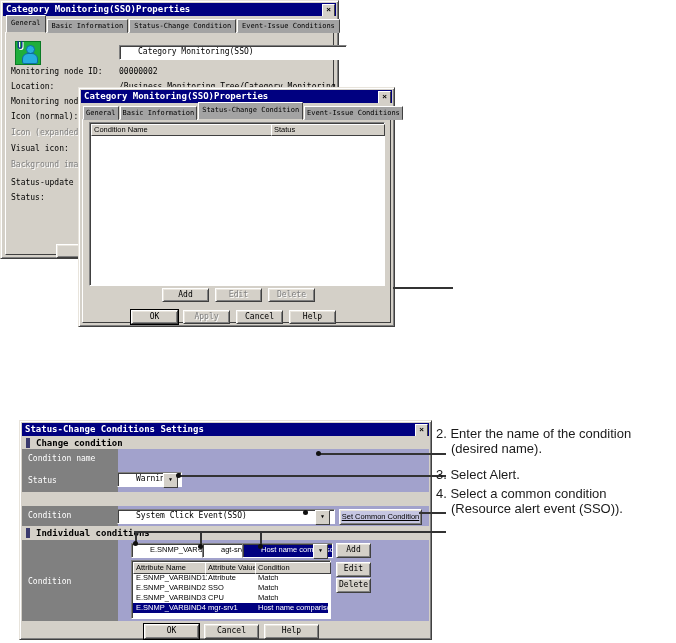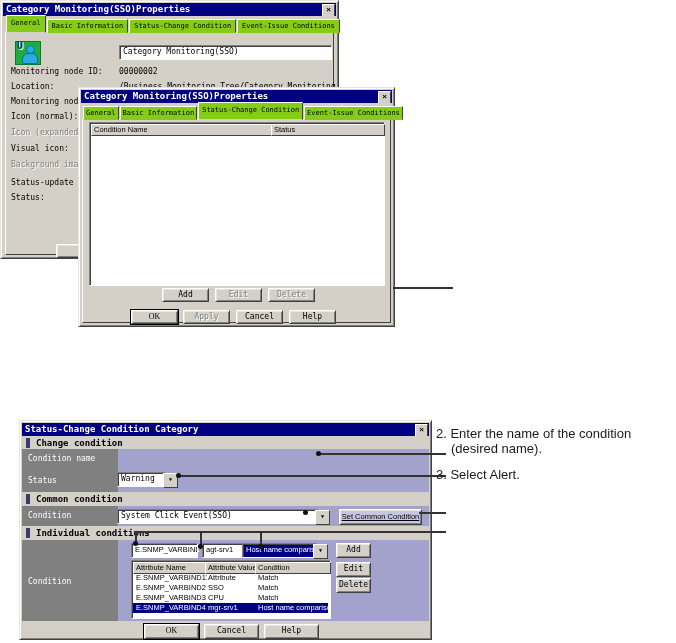--- a/index.html
+++ b/index.html
@@ -10,42 +10,42 @@
   .win{background:#d4d0c8;border:1px solid;border-color:#e8e4dc #404040 #404040 #e8e4dc;
        box-shadow:inset 1px 1px 0 #fff, inset -1px -1px 0 #808080;}
   .titlebar{position:absolute;left:2px;top:2px;right:2px;height:13px;background:#000080;
             color:#fff;font-size:9px;font-weight:bold;line-height:13px;padding-left:3px;
             white-space:nowrap;overflow:hidden;}
   .closebtn{position:absolute;right:1px;top:1px;width:11px;height:11px;background:#d4d0c8;
             border:1px solid;border-color:#fff #404040 #404040 #fff;font-size:8px;line-height:9px;
             text-align:center;color:#000;font-family:"Liberation Sans",sans-serif;font-weight:bold;}
   .panel{position:absolute;background:#d4d0c8;border:1px solid;border-color:#fff #404040 #404040 #fff;}
   .tabs{position:absolute;display:flex;align-items:flex-end;height:16px;}
-  .tab{background:#84cc16;border:1px solid;border-color:#fff #404040 transparent #fff;
+  .tab{background:#a3a3a3;border:1px solid;border-color:#fff #404040 transparent #fff;
        font-size:7px;line-height:9px;padding:2px 4px 1px;margin-right:1px;white-space:nowrap;
        position:relative;height:9px;}
   .tab.active{height:12px;padding-top:3px;z-index:3;border-bottom:1px solid #d4d0c8;}
   .btn{background:#d4d0c8;border:1px solid;border-color:#fff #404040 #404040 #fff;
        box-shadow:inset 1px 1px 0 #e8e4dc, inset -1px -1px 0 #808080;
        font-size:8px;text-align:center;color:#000;white-space:nowrap;overflow:hidden;}
-  .btn.default{outline:1px solid #000;font-family:Liberation Serif, serif;}
+  .btn.default{outline:1px solid #000;}
   .btn.disabled{color:#808080;text-shadow:1px 1px 0 #fff;}
   .lbl{font-size:8px;color:#000;white-space:nowrap;}
   .lbl.dis{color:#808080;text-shadow:1px 1px 0 #fff;}
   
   .lavrow{position:absolute;left:2px;right:2px;background:#a2a2cc;}
   .graycol{position:absolute;left:2px;width:96px;background:#808080;}
   .graylbl{position:absolute;font-size:8px;color:#fff;white-space:nowrap;}
   .sechead{position:absolute;left:2px;right:2px;background:#d4d0c8;}
   .secbar{position:absolute;left:4px;top:2px;width:4px;height:10px;background:#3a3a6e;}
   .sectext{position:absolute;left:14px;top:2px;font-size:9px;font-weight:bold;color:#000;white-space:nowrap;}
   .ddarrow{background:#d4d0c8;border:1px solid;border-color:#fff #404040 #404040 #fff;
            font-size:5px;line-height:11px;text-align:center;color:#000;}
   .field{position:absolute;background:#fff;border:1px solid;border-color:#808080 #fff #fff #808080;
-         box-shadow:inset 1px 1px 0 #404040;font-size:8px;line-height:12px;padding-left:3px;
+         box-shadow:inset 1px 1px 0 #404040;font-size:8px;line-height:12px;padding-left:18px;
          white-space:nowrap;overflow:hidden;}
   .fieldsans{font-family:"Liberation Sans",sans-serif;font-size:7.5px;}
   
   .tbl{position:absolute;background:#fff;border:1px solid;border-color:#808080 #fff #fff #808080;
        box-shadow:inset 1px 1px 0 #404040;font-family:"Liberation Sans",sans-serif;font-size:7.5px;}
   .th{position:absolute;top:1px;height:10px;background:#d4d0c8;border:1px solid;
       border-color:#fff #404040 #404040 #fff;font-size:7.5px;line-height:10px;padding-left:2px;
       white-space:nowrap;overflow:hidden;}
   .tr{position:absolute;height:10px;line-height:10px;white-space:nowrap;overflow:hidden;}
   .td{position:absolute;top:0;padding-left:3px;white-space:nowrap;overflow:hidden;height:10px;}
@@ -128,45 +128,41 @@
     <div class="btn disabled abs" style="left:189px;top:200px;width:45px;height:12px;line-height:11px;">Delete</div>
 
     <div class="btn default abs" style="left:52px;top:222px;width:45px;height:12px;line-height:11px;">OK</div>
     <div class="btn disabled abs" style="left:104px;top:222px;width:45px;height:12px;line-height:11px;">Apply</div>
     <div class="btn abs" style="left:157px;top:222px;width:45px;height:12px;line-height:11px;">Cancel</div>
     <div class="btn abs" style="left:210px;top:222px;width:45px;height:12px;line-height:11px;">Help</div>
   </div>
 
   <div class="win abs" style="left:19px;top:420px;width:411px;height:218px;z-index:1;">
     <div class="titlebar">
-      <span>Status-Change Condition Category</span>
+      <span>Status-Change Conditions Settings</span>
       <span class="closebtn">×</span>
     </div>
 
     <div class="sechead" style="top:15px;height:13px;">
       <span class="secbar"></span>
       <span class="sectext">Change condition</span>
     </div>
 
     <div class="lavrow" style="top:28px;height:19px;"></div>
     <div class="graycol" style="top:28px;height:19px;"></div>
     <div class="graylbl" style="left:8px;top:33px;">Condition name</div>
 
     <div class="lavrow" style="top:47px;height:24px;"></div>
     <div class="graycol" style="top:47px;height:24px;"></div>
     <div class="graylbl" style="left:8px;top:55px;">Status</div>
     <div class="field" style="left:97px;top:51px;width:45px;height:13px;">
       <span>Warning</span>
     </div>
     <div class="ddarrow abs" style="left:143px;top:52px;width:13px;height:13px;">▼</div>
 
-    <div class="sechead" style="top:71px;height:14px;">
-      <span class="secbar"></span>
-      <span class="sectext">Common condition</span>
-    </div>
 
     <div class="lavrow" style="top:85px;height:20px;"></div>
     <div class="graycol" style="top:85px;height:20px;"></div>
     <div class="graylbl" style="left:8px;top:90px;">Condition</div>
     <div class="field" style="left:97px;top:88px;width:198px;height:13px;">
       <span>System Click Event(SSO)</span>
     </div>
     <div class="ddarrow abs" style="left:295px;top:89px;width:13px;height:13px;">▼</div>
     <div class="btn abs" style="left:319px;top:88px;width:81px;height:14px;line-height:13px;background:#c6c6e2;font-family:'Liberation Sans',sans-serif;font-size:7.5px;text-decoration:underline;">Set Common Condition</div>
 
@@ -240,14 +236,15 @@
   <div class="cline" style="left:134px;top:531px;width:312px;"></div>
   <div class="cvline" style="left:135px;top:531px;height:11px;"></div>
   <div class="cvline" style="left:200px;top:531px;height:14px;"></div>
   <div class="cvline" style="left:260px;top:531px;height:14px;"></div>
   <div class="cdot" style="left:133px;top:541px;"></div>
   <div class="cdot" style="left:198px;top:544px;"></div>
   <div class="cdot" style="left:258px;top:544px;"></div>
 
   <div class="ann" style="left:436px;top:426px;width:230px;">2. Enter the name of the condition (desired name).</div>
   <div class="ann" style="left:436px;top:467px;width:230px;"><span>3. Select </span><b>Alert</b><span>.</span></div>
+  <div class="ann" style="left:436px;top:486px;width:205px;"><span>4. Select a common condition (</span><b>Resource alert event (SSO)</b><span>).</span></div>
 
 </div>
 
 </body></html>

